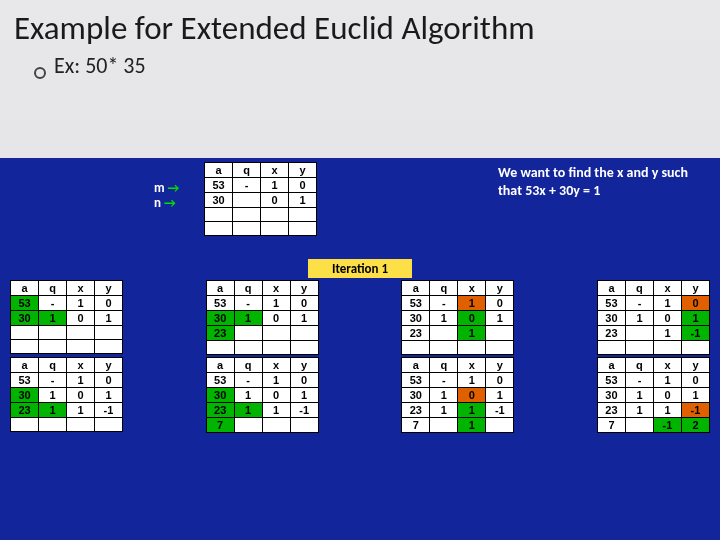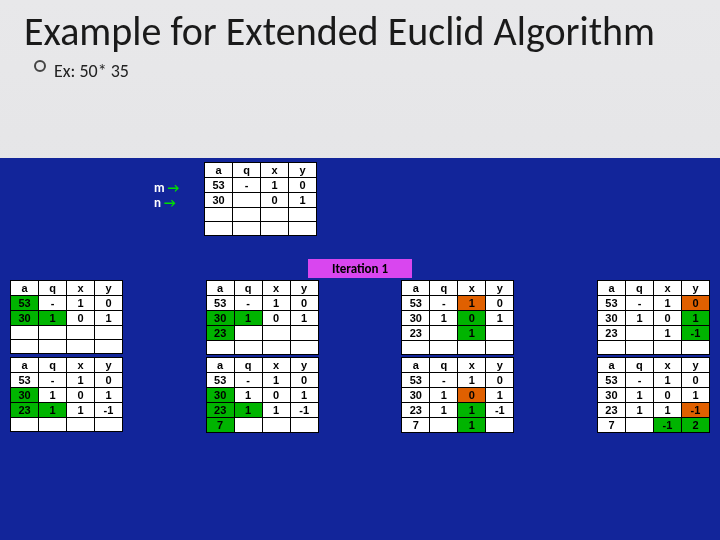--- a/index.html
+++ b/index.html
@@ -4,32 +4,32 @@
 <style>
   * { box-sizing: border-box; margin: 0; padding: 0; }
   body {
     width: 720px; height: 540px;
     background: linear-gradient(to bottom, #e8e8ea 0%, #e0e0e2 100%);
     font-family: "Calibri", Arial, sans-serif;
     overflow: hidden;
     position: relative;
   }
   .title {
-    font-size: 40px;
+    font-size: 33px;
     color: #1a1a1a;
-    padding: 10px 14px 2px 24px;
+    padding: 10px 14px 2px 14px;
     line-height: 1.1;
     font-weight: 400;
   }
   .subbullet {
     padding: 4px 0 4px 34px;
-    font-size: 18px;
+    font-size: 22px;
     color: #222;
     display: flex;
-    align-items: flex-start;
+    align-items: flex-end;
     gap: 8px;
   }
   .bullet-icon {
     width: 12px; height: 12px; border-radius: 50%;
     border: 2px solid #444;
     display: inline-block;
   }
   .bluebox {
     position: absolute;
     left: 0; right: 0; top: 158px; bottom: 0;
@@ -70,21 +70,21 @@
     text-align: center;
     width: 28px; height: 14px;
     padding: 0;
     line-height: 14px;
   }
   .tab th { background: #fff; }
   .hl-g { background: #00b400; color: #000; }
   .hl-red { background: #e06000; }
   .iter-label {
     display: inline-block;
-    background: #d946ef;
+    background: #fde047;
     color: #000;
     font-weight: bold;
     font-size: 13px;
     padding: 2px 24px;
   }
   .center-tab {
     position: absolute;
     left: 198px; top: 0;
   }
   
@@ -147,20 +147,21 @@
         <tr class="empty">
               <td></td>
               <td></td>
               <td></td>
               <td></td>
             </tr>
       </tbody>
         </table>
     </div>
 
+    <div class="goal">We want to find the x and y such that 53x + 30y = 1</div>
   </div>
 
   <div class="iterline"><span class="iter-label">Iteration 1</span></div>
 
   <div class="row4">
 
     <div class="tabwrap">
         <table class="tab">
       <tbody>
             <tr>

